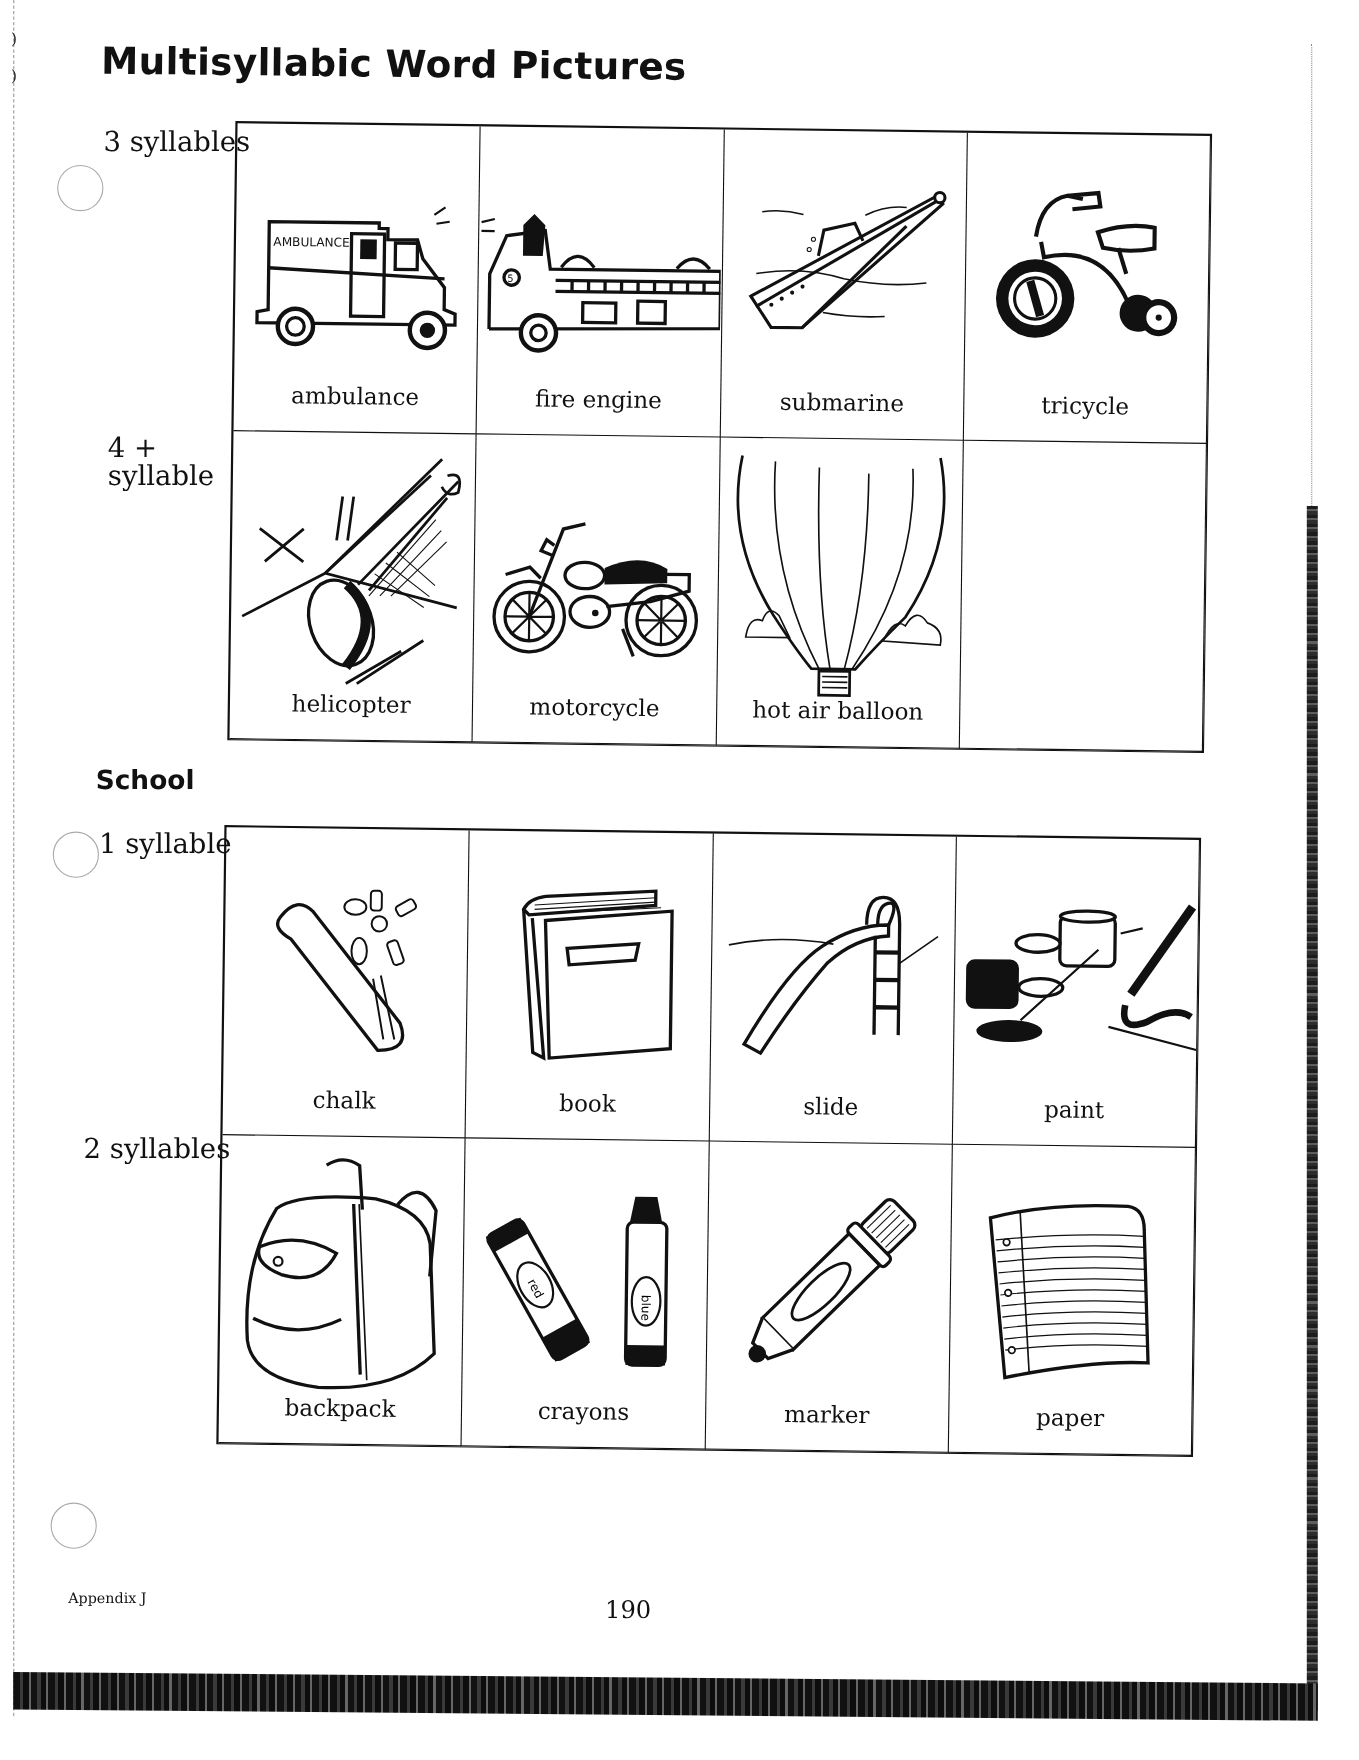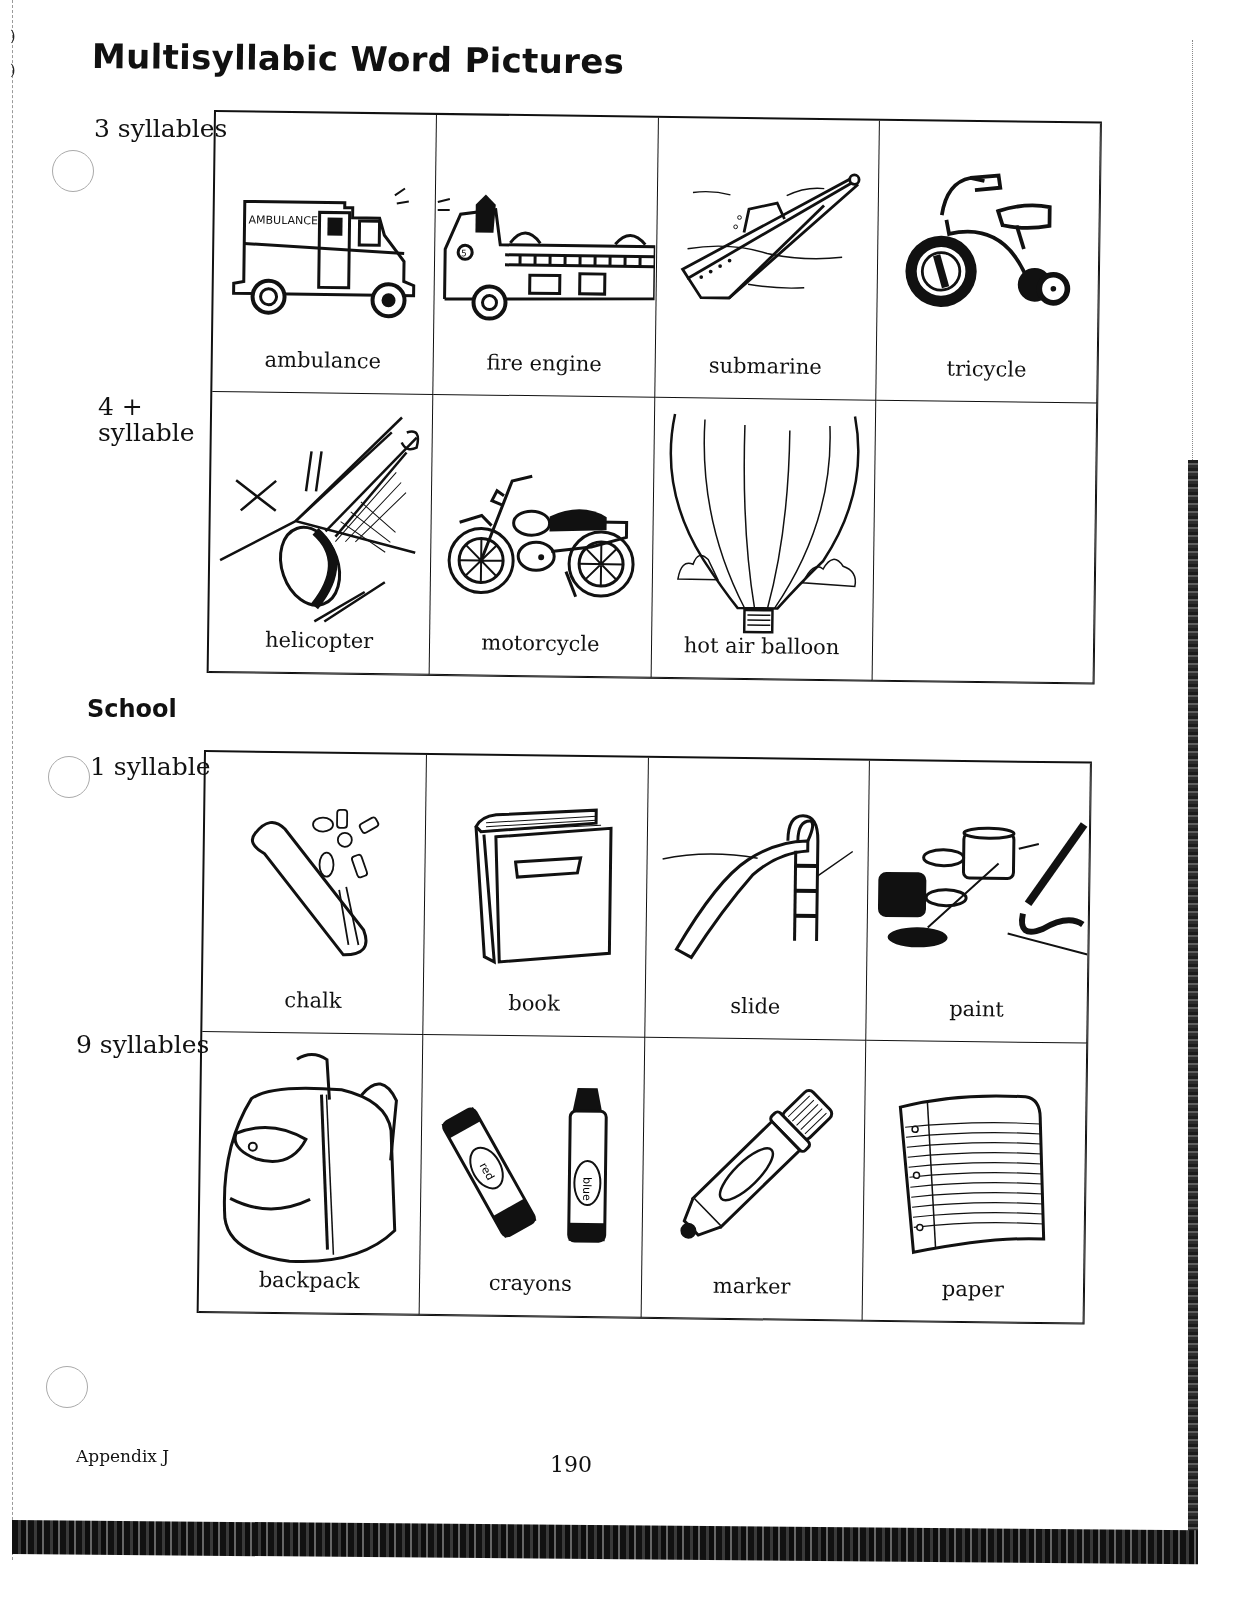--- a/index.html
+++ b/index.html
@@ -54,21 +54,21 @@
   }
   .cell .pic {
     position: absolute; left: 50%; top: 46%; transform: translate(-50%, -50%);
     width: 200px; height: 150px;
   }
   .cell .word {
     position: absolute; left: 0; right: 0; bottom: 20px; text-align: center;
     font-size: 21px;
   }
   .footer-left {
-    position: absolute; left: 76px; top: 1446px; font-size: 17px;
+    position: absolute; left: 62px; top: 1446px; font-size: 13px;
   }
   .footer-page {
     position: absolute; left: 550px; top: 1452px; font-size: 22px;
   }
   .mark { position: absolute; font-size: 14px; color: #222; }
 </style>
 </head>
 <body>
 
 <div class="page-edge-left"></div>
@@ -238,21 +238,21 @@
     </svg>
     <div class="word">hot air balloon</div>
   </div>
 
   <div class="cell"></div>
 </div>
 
 <h2 class="section-heading">School</h2>
 
 <div class="row-label" style="left:90px;top:754px">1 syllable</div>
-<div class="row-label" style="left:76px;top:1032px">9 syllables</div>
+<div class="row-label" style="left:76px;top:1032px">2 syllables</div>
 
 <div class="grid" style="left:204px;top:750px;width:885px;height:560px;grid-template-columns:repeat(4,1fr);grid-template-rows:280px 280px;transform:rotate(0.75deg);">
 
   <div class="cell">
     <svg class="pic" viewBox="0 0 200 170" style="height:170px;top:45%">
       <g fill="none" stroke="#111" stroke-width="3">
         <path d="M40 40 Q55 20 70 35 L150 135 Q160 160 130 160 L50 60 Q32 50 40 40 Z"></path>
       </g>
       <g fill="none" stroke="#111" stroke-width="1.8">
         <circle cx="130" cy="45" r="7"></circle>

